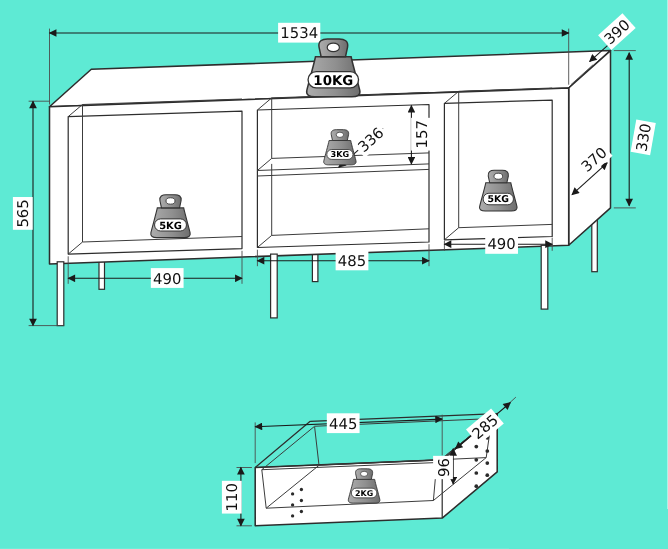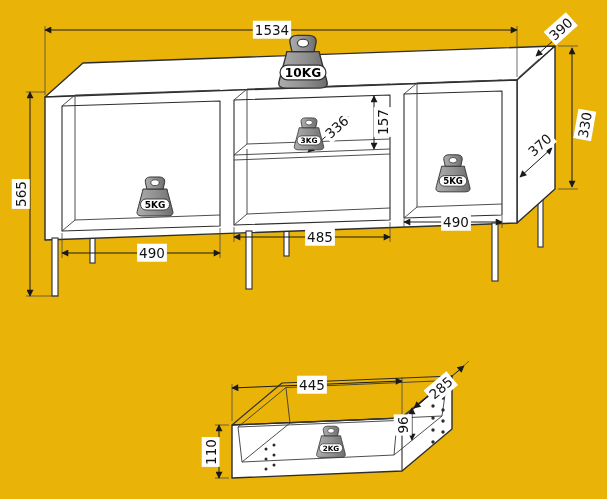--- a/index.html
+++ b/index.html
@@ -1,16 +1,16 @@
 <!DOCTYPE html>
 <html><head>
 <meta charset="utf-8">
 <style>
   html,body{margin:0;padding:0;background:#ffffff;}
-  .canvas{width:607px;height:499px;position:relative;background:#eab308;overflow:hidden;}
+  .canvas{width:607px;height:499px;position:relative;background:#5eead4;overflow:hidden;}
   svg{display:block;}
   .face{fill:#ffffff;stroke:#2d2d2d;stroke-width:1.4;stroke-linejoin:round;}
   .opening{fill:#ffffff;stroke:#2d2d2d;stroke-width:1.1;stroke-linejoin:round;}
   .inner{fill:none;stroke:#3a3a3a;stroke-width:0.9;}
   .leg{fill:#ffffff;stroke:#2d2d2d;stroke-width:1.1;}
   .edge{fill:none;stroke:#2d2d2d;stroke-width:1.1;}
   .ext{fill:none;stroke:#4a4a4a;stroke-width:0.8;}
   .dim{fill:none;stroke:#1a1a1a;stroke-width:1;}
   .dim-label{font:13.5px "DejaVu Sans","Liberation Sans",sans-serif;fill:#111;}
   .wt-body{stroke:#333;stroke-width:1;}

